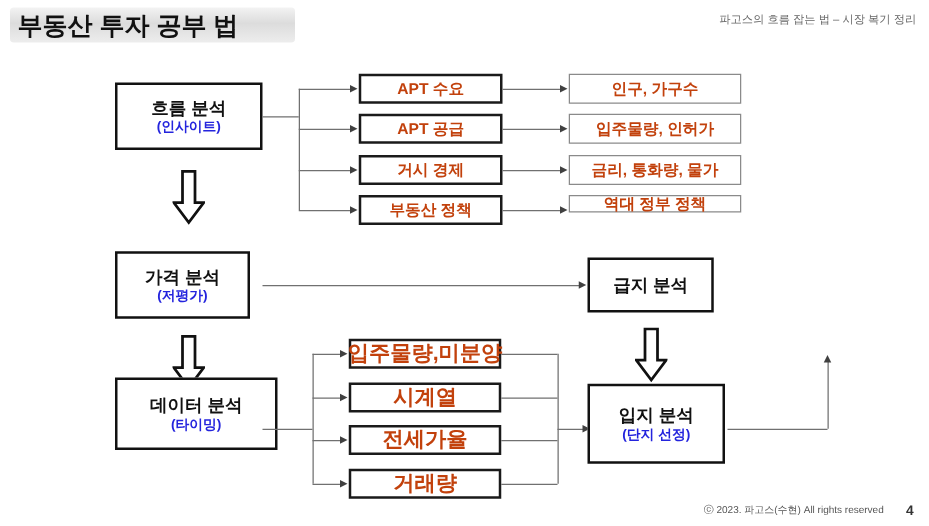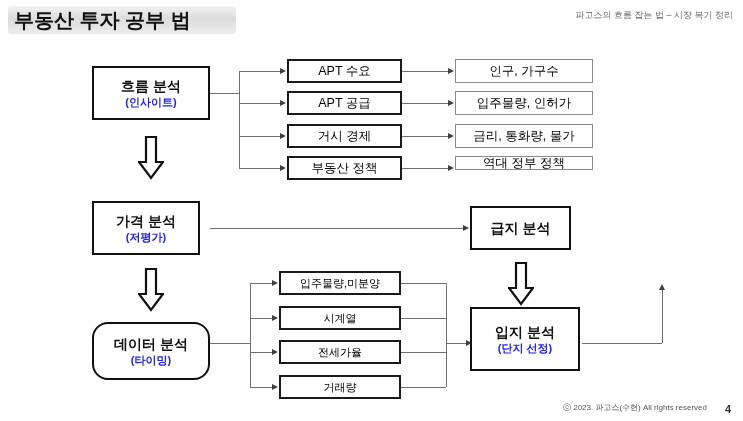--- a/index.html
+++ b/index.html
@@ -94,26 +94,26 @@
   }
   .box .sub {
     font-size: 11px;
     font-weight: bold;
     color: #2424dd;
     white-space: nowrap;
     margin-top: 2px;
   }
   .box .plain {
     font-size: 12.5px;
-    font-weight: normal;
-    color: #000000;
+    font-weight: bold;
+    color: #c2410c;
     white-space: nowrap;
   }
   .box .plain.sm {
-    font-size: 11px;
+    font-size: 17px;
   }
 
   
   .hline {
     position: absolute;
     height: 0;
     border-top: 1.3px solid #707070;
   }
   .vline {
     position: absolute;
@@ -232,21 +232,21 @@
     <svg width="26" height="44" viewBox="0 0 26 44">
       <polygon points="8,1 18,1 18,26 25,26 13,42 1,26 8,26" fill="#ffffff" stroke="#111111" stroke-width="2.2" stroke-linejoin="miter"></polygon>
     </svg>
   </div>
   <div class="block-arrow" style="left:508px; top:262px;">
     <svg width="26" height="44" viewBox="0 0 26 44">
       <polygon points="8,1 18,1 18,26 25,26 13,42 1,26 8,26" fill="#ffffff" stroke="#111111" stroke-width="2.2" stroke-linejoin="miter"></polygon>
     </svg>
   </div>
 
-  <div class="box main" style="left:92px; top:322px; width:118px; height:58px;border-radius:16px;">
+  <div class="box main" style="left:92px; top:302px; width:130px; height:58px;">
     <span class="lbl">데이터 분석</span>
     <span class="sub">(타이밍)</span>
   </div>
 
   <div class="hline" style="left:210px; top:343px; width:40px;"></div>
   <div class="vline" style="left:250px; top:283px; height:104px;"></div>
 
   <div class="hline" style="left:250px; top:283px; width:24px;"></div>
   <div class="arrowhead-r" style="left:272px; top:279.5px;"></div>
 

